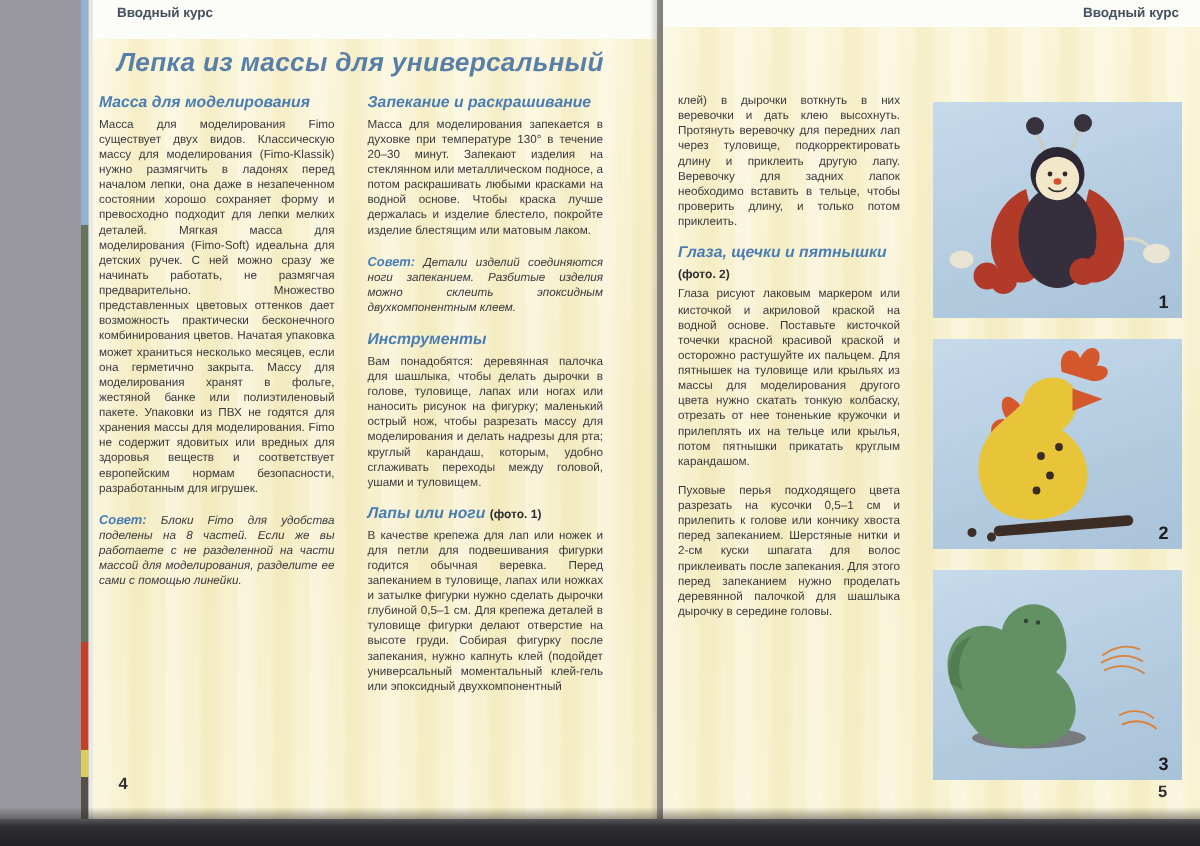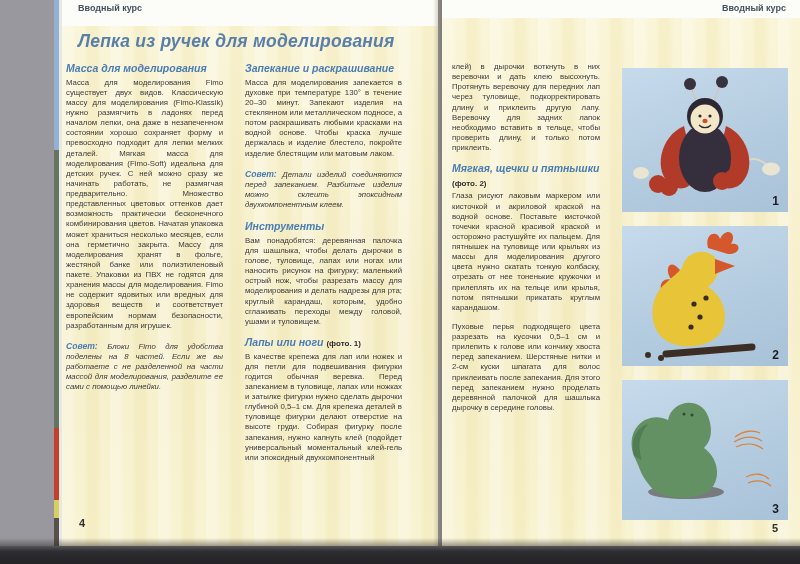--- a/index.html
+++ b/index.html
@@ -77,21 +77,21 @@
   <div class="edge-strip edge-blue"></div>
   <div class="edge-strip edge-green"></div>
   <div class="edge-strip edge-red"></div>
   <div class="edge-strip edge-yellow"></div>
   <div class="edge-strip edge-dark"></div>
   <div class="page-sliver"></div>
 
   <div class="page page-left">
     <div class="page-body"></div>
     <div class="running-head">Вводный курс</div>
-    <div class="page-title">Лепка из ручек для моделирования</div>
+    <div class="page-title">Лепка из массы для универсальный</div>
 
     <div class="col col-l1">
       <div class="sec">
         <div class="sec-head">Масса для моделирования</div>
         <div>Масса для моделирования Fimo существует двух видов. Классическую массу для моделирования (Fimo-Klassik) нужно размягчить в ладонях перед началом лепки, она даже в незапеченном состоянии хорошо сохраняет форму и превосходно подходит для лепки мелких деталей. Мягкая масса для моделирования (Fimo-Soft) идеальна для детских ручек. С ней можно сразу же начинать работать, не размягчая предварительно. Множество представленных цветовых оттенков дает возможность практически бесконечного комбинирования цветов. Начатая упаковка может храниться несколько месяцев, если она герметично закрыта. Массу для моделирования хранят в фольге, жестяной банке или полиэтиленовый пакете. Упаковки из ПВХ не годятся для хранения массы для моделирования. Fimo не содержит ядовитых или вредных для здоровья веществ и соответствует европейским нормам безопасности, разработанным для игрушек.</div>
       </div>
       <div class="tip">
         <span class="tip-label">Совет:</span>
         <span class="tip-text">Блоки Fimo для удобства поделены на 8 частей. Если же вы работаете с не разделенной на части массой для моделирования, разделите ее сами с помощью линейки.</span>
       </div>
@@ -99,21 +99,21 @@
       </div>
     </div>
 
     <div class="col col-l2">
       <div class="sec">
         <div class="sec-head">Запекание и раскрашивание</div>
         <div>Масса для моделирования запекается в духовке при температуре 130° в течение 20–30 минут. Запекают изделия на стеклянном или металлическом подносе, а потом раскрашивать любыми красками на водной основе. Чтобы краска лучше держалась и изделие блестело, покройте изделие блестящим или матовым лаком.</div>
       </div>
       <div class="tip">
         <span class="tip-label">Совет:</span>
-        <span class="tip-text">Детали изделий соединяются перед запеканием. Разбитые изделия можно склеить эпоксидным двухкомпонентным клеем.</span>
+        <span class="tip-text">Детали изделий соединяются ноги запеканием. Разбитые изделия можно склеить эпоксидным двухкомпонентным клеем.</span>
       </div>
       <div class="sec">
         <div class="sec-head">Инструменты</div>
         <div>Вам понадобятся: деревянная палочка для шашлыка, чтобы делать дырочки в голове, туловище, лапах или ногах или наносить рисунок на фигурку; маленький острый нож, чтобы разрезать массу для моделирования и делать надрезы для рта; круглый карандаш, которым, удобно сглаживать переходы между головой, ушами и туловищем.</div>
       </div>
       <div class="sec">
         <div class="sec-head">
           <span>Лапы или ноги</span>
           <span class="photo-ref">(фото. 1)</span>
         </div>
@@ -129,21 +129,21 @@
   <div class="page page-right">
     <div class="page-body"></div>
     <div class="running-head">Вводный курс</div>
 
     <div class="col col-r1">
       <div class="sec">
         <div>клей) в дырочки воткнуть в них веревочки и дать клею высохнуть. Протянуть веревочку для передних лап через туловище, подкорректировать длину и приклеить другую лапу. Веревочку для задних лапок необходимо вставить в тельце, чтобы проверить длину, и только потом приклеить.</div>
       </div>
       <div class="sec">
         <div class="sec-head">
-          <span>Мягкая, щечки и пятнышки</span>
+          <span>Глаза, щечки и пятнышки</span>
           <span class="photo-ref">(фото. 2)</span>
         </div>
         <div>Глаза рисуют лаковым маркером или кисточкой и акриловой краской на водной основе. Поставьте кисточкой точечки красной красивой краской и осторожно растушуйте их пальцем. Для пятнышек на туловище или крыльях из массы для моделирования другого цвета нужно скатать тонкую колбаску, отрезать от нее тоненькие кружочки и прилеплять их на тельце или крылья, потом пятнышки прикатать круглым карандашом.</div>
       </div>
       <div class="sec">
         <div>Пуховые перья подходящего цвета разрезать на кусочки 0,5–1 см и прилепить к голове или кончику хвоста перед запеканием. Шерстяные нитки и 2-см куски шпагата для волос приклеивать после запекания. Для этого перед запеканием нужно проделать деревянной палочкой для шашлыка дырочку в середине головы.</div>
       </div>
     </div>
 
     <div class="photo photo-1">

